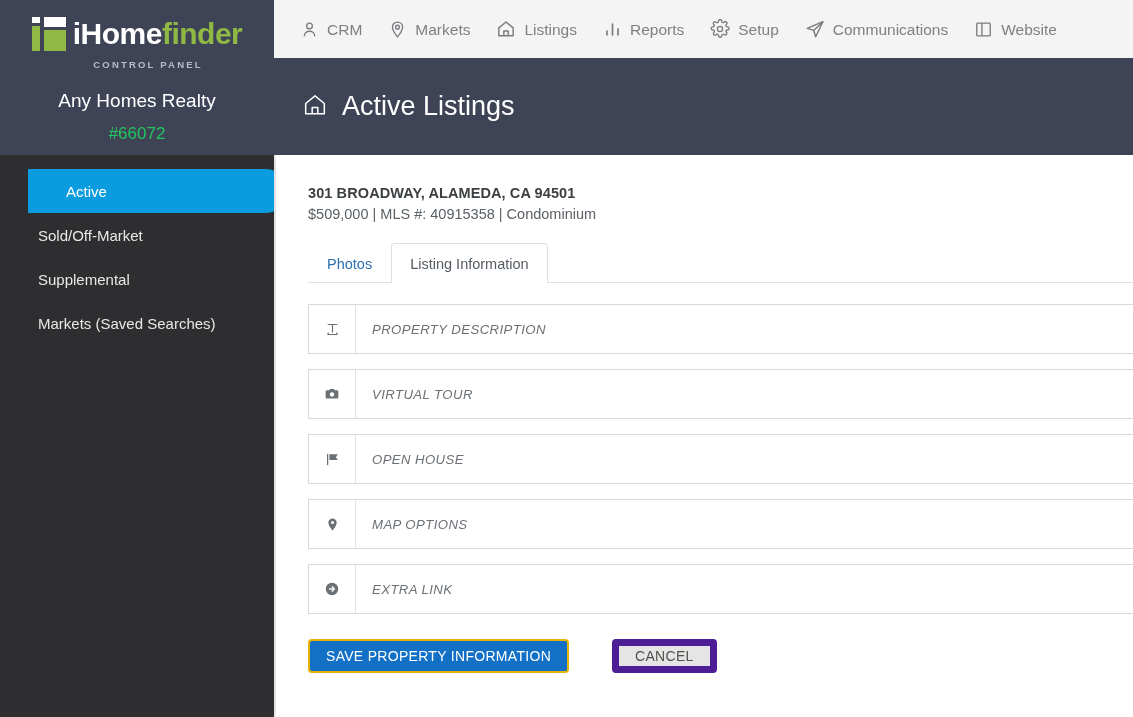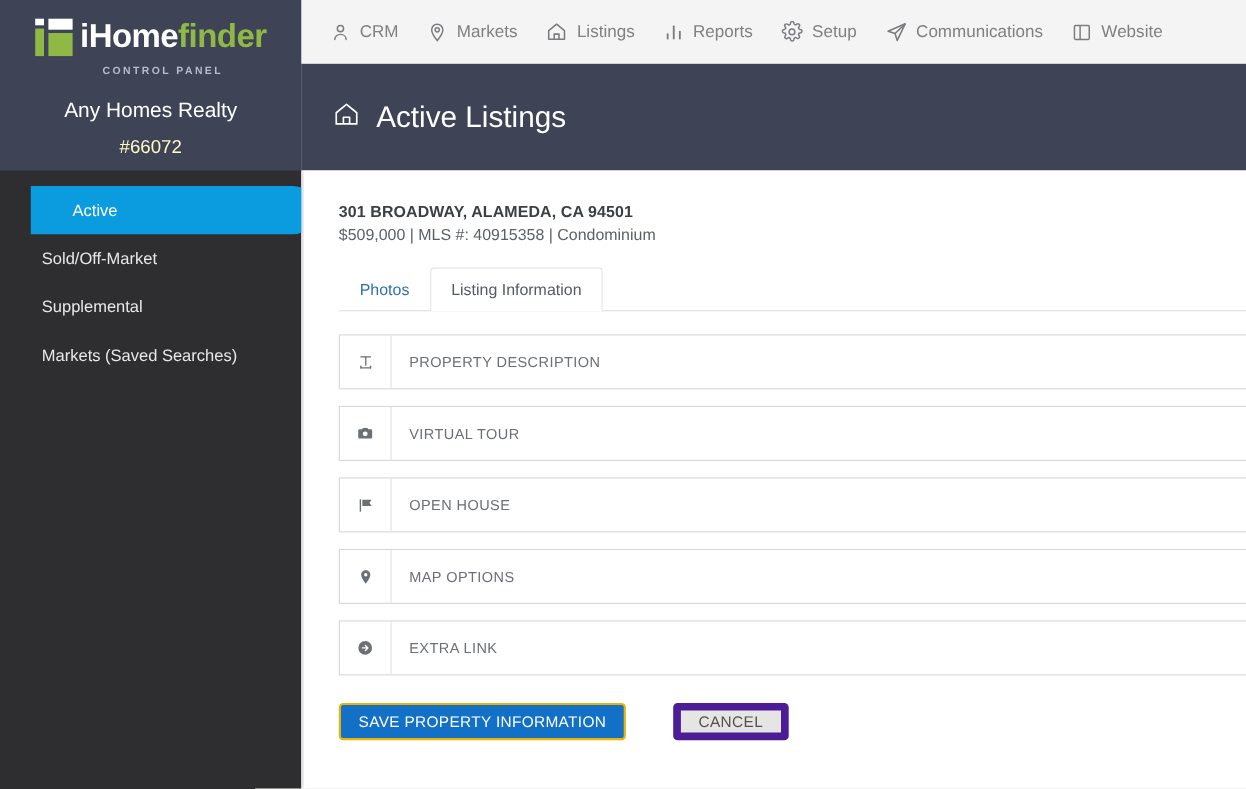--- a/index.html
+++ b/index.html
@@ -43,21 +43,21 @@
   }
   .logo-text .grn { color: #8fb944; }
   .logo-sub {
     font-size: 9.5px; letter-spacing: 2.2px; font-weight: 700;
     color: #b9bcc6; margin-top: 2px; margin-left: 22px;
   }
   .acct-name {
     font-size: 19px; color: #ffffff; margin-top: 20px; font-weight: 400;
   }
   .acct-id {
-    font-size: 17px; color: #fef9c3; margin-top: 12px; font-weight: 400;
+    font-size: 17px; color: #22c55e; margin-top: 12px; font-weight: 400;
   }
   .side-nav { padding-top: 14px; }
   .side-item {
     height: 44px; display: flex; align-items: center;
     padding-left: 38px;
     font-size: 15px; color: #e8e8e8;
     cursor: pointer;
   }
   .side-item.active {
     background: #0b9ce0;
@@ -155,20 +155,21 @@
     width: 47px; flex: 0 0 47px;
     display: flex; align-items: center; justify-content: center;
     border-right: 1px solid #e2e2e2;
     color: #6b7075;
   }
   .acc-label {
     display: flex; align-items: center;
     padding-left: 16px;
     font-size: 13.2px; letter-spacing: 0.4px;
     color: #6b7075;
+    font-style: italic;
   }
 
   
   .btn-row { margin-top: 25px; display: flex; align-items: center; gap: 33px; }
   .btn {
     font-size: 14px; letter-spacing: 0.3px;
     cursor: pointer; border-radius: 4px;
     display: inline-flex; align-items: center; justify-content: center;
   }
   .btn-primary {

